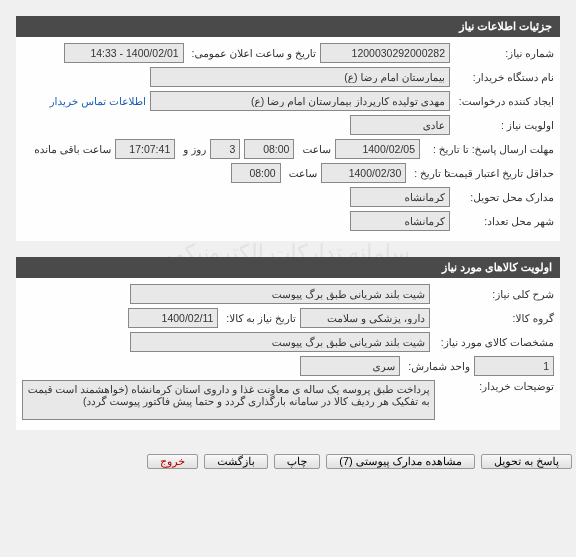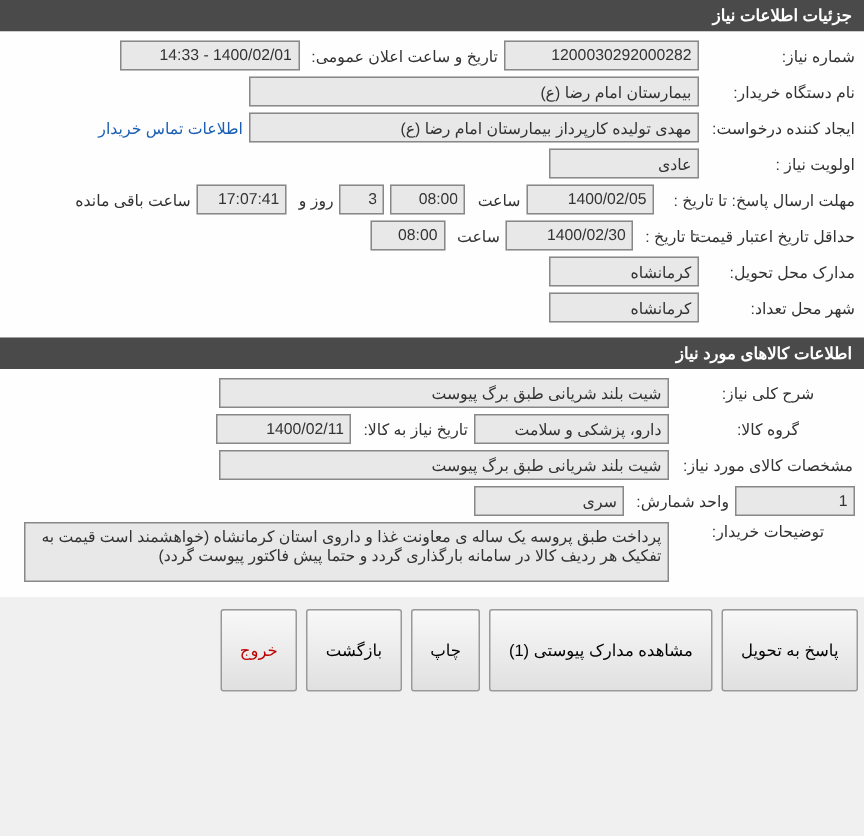--- a/index.html
+++ b/index.html
@@ -18,21 +18,21 @@
   top: 50%;
   left: 50%;
   transform: translate(-50%, -50%);
   color: rgba(150,150,150,0.15);
   font-size: 22px;
   pointer-events: none;
   z-index: 0;
   text-align: center;
 }
 .panel {
-  margin: 0;
+  margin: 16px;
   position: relative;
   z-index: 1;
 }
 .panel-header {
   background: #4a4a4a;
   color: #fff;
   padding: 4px 8px;
   font-size: 11px;
   font-weight: bold;
 }
@@ -46,21 +46,21 @@
   margin-bottom: 4px;
   gap: 4px;
 }
 .label {
   color: #333;
   font-size: 10.5px;
   white-space: nowrap;
   padding-left: 4px;
 }
 .label-w1 { width: 100px; }
-.label-w2 { width: 120px; text-align: center; }
+.label-w2 { width: 120px; }
 input[type="text"], textarea {
   border: 1px solid #888;
   background: #e8e8e8;
   padding: 2px 4px;
   font-family: Tahoma, Arial, sans-serif;
   font-size: 10.5px;
   color: #333;
   height: 20px;
 }
 textarea {
@@ -76,21 +76,21 @@
 .btn-row {
   display: flex;
   gap: 6px;
   padding: 8px 4px;
   position: relative;
   z-index: 1;
 }
 button {
   border: 1px solid #999;
   background: linear-gradient(#f8f8f8,#e0e0e0);
-  padding: 20px 12px;
+  padding: 0 12px;
   font-family: Tahoma, Arial, sans-serif;
   font-size: 11px;
   cursor: pointer;
   border-radius: 2px;
 }
 .btn-red { color: #b00; }
 </style>
 </head>
 <body>
 
@@ -141,21 +141,21 @@
       <input type="text" style="width: 100px;" readonly="" value="کرمانشاه">
     </div>
     <div class="row">
       <span class="label label-w1">شهر محل تعداد:</span>
       <input type="text" style="width: 100px;" readonly="" value="کرمانشاه">
     </div>
   </div>
 </div>
 
 <div class="panel">
-  <div class="panel-header">اطلاعات کالاهای مورد نیاز</div>
+  <div class="panel-header">اولویت کالاهای مورد نیاز</div>
   <div class="panel-body">
     <div class="row">
       <span class="label label-w2">شرح کلی نیاز:</span>
       <input type="text" style="width: 300px;" readonly="" value="شیت بلند شریانی طبق برگ پیوست">
     </div>
     <div class="row">
       <span class="label label-w2">گروه کالا:</span>
       <input type="text" style="width: 130px;" readonly="" value="دارو، پزشکی و سلامت">
       <span class="label">تاریخ نیاز به کالا:</span>
       <input type="text" style="width: 90px;" readonly="" value="1400/02/11">
@@ -171,17 +171,17 @@
     </div>
     <div class="row" style="align-items:flex-start">
       <span class="label label-w2">توضیحات خریدار:</span>
       <textarea readonly="" style="">پرداخت طبق پروسه یک ساله ی معاونت غذا و داروی استان کرمانشاه (خواهشمند است قیمت به تفکیک هر ردیف کالا در سامانه بارگذاری گردد و حتما پیش فاکتور پیوست گردد)</textarea>
     </div>
   </div>
 </div>
 
 <div class="btn-row">
   <button>پاسخ به تحویل</button>
-  <button>مشاهده مدارک پیوستی  (1)</button>
+  <button>مشاهده مدارک پیوستی  (7)</button>
   <button>چاپ</button>
   <button>بازگشت</button>
   <button class="btn-red">خروج</button>
 </div>
 
 </body></html>

